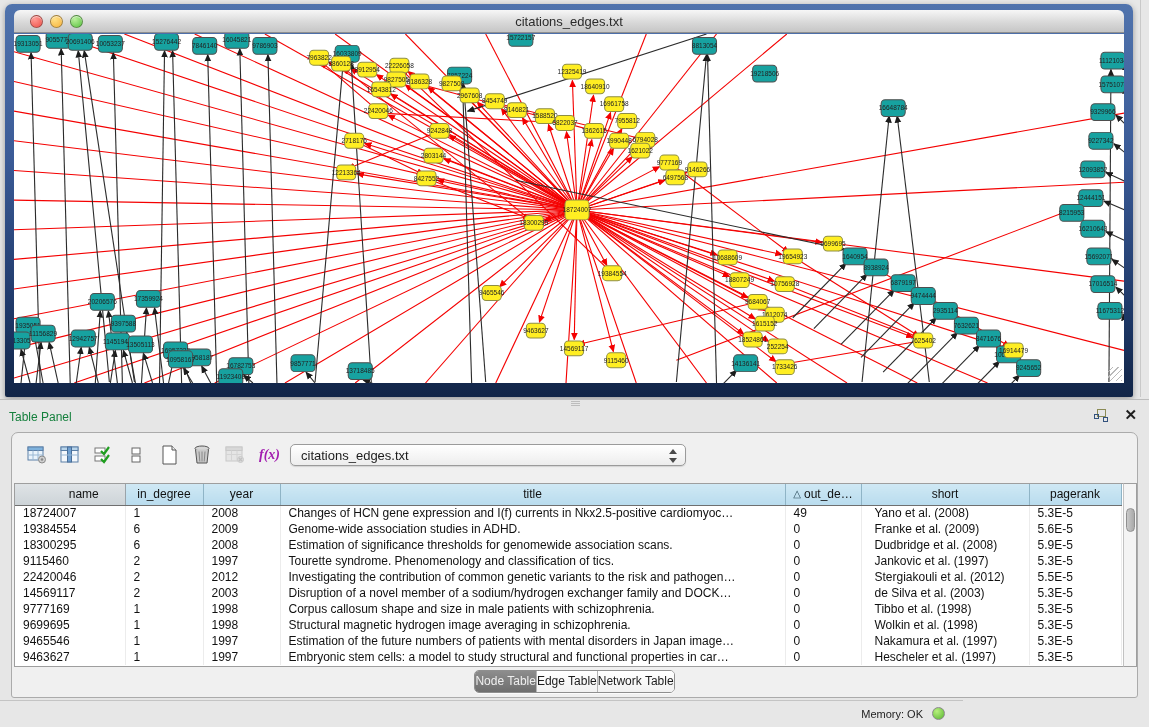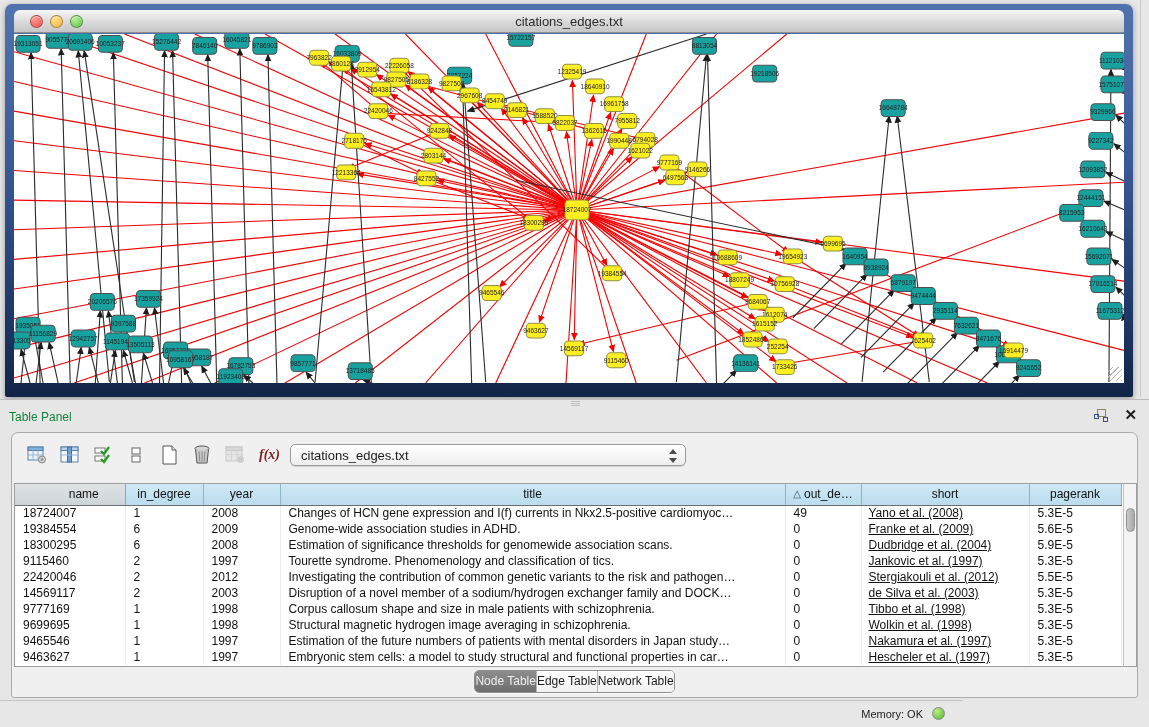--- a/index.html
+++ b/index.html
@@ -45,42 +45,42 @@
     background:#f0f0f0; border:1px solid #ababab; border-radius:7px 7px 3px 3px; }
 
   
   #tp-toolbar { position:absolute; left:0; top:0; width:100%; height:44px; display:flex;
     align-items:center; padding-left:12px; }
   .tbtn { width:26px; height:26px; margin-right:7px; display:flex; align-items:center;
     justify-content:center; border-radius:4px; cursor:pointer; }
   .tbtn svg { display:block; }
   .tbtn.disabled { opacity:.45; cursor:default; }
   #fx-btn { font-family:"Liberation Serif", serif; font-style:italic; font-weight:bold;
-    font-size:14px; color:#7f1d1d; margin:0 10px 0 4px; cursor:pointer; }
+    font-size:14px; color:#a21caf; margin:0 10px 0 4px; cursor:pointer; }
   #table-select { position:relative; width:396px; height:22px; background:linear-gradient(180deg,#ffffff,#ededed);
     border:1px solid #9b9b9b; border-radius:5px; font-size:13px; color:#1c1c1c;
     display:flex; align-items:center; padding-left:10px; cursor:pointer;
     box-shadow:0 1px 1px rgba(0,0,0,.12); }
   #table-select .arrows { position:absolute; right:7px; top:3px; width:9px; height:16px; }
   #table-select .arrows .up   { position:absolute; top:1px; left:0; width:0; height:0;
     border-left:4px solid transparent; border-right:4px solid transparent; border-bottom:5px solid #4a4a4a; }
   #table-select .arrows .down { position:absolute; bottom:1px; left:0; width:0; height:0;
     border-left:4px solid transparent; border-right:4px solid transparent; border-top:5px solid #4a4a4a; }
 
   
   #grid-wrap { position:absolute; left:2px; top:50px; width:1122px; height:184px;
     border:1px solid #9e9e9e; background:#fff; overflow:hidden; }
   #grid { border-collapse:collapse; table-layout:fixed; width:1106px; font-size:12px; color:#111; }
   #grid th { height:21px; font-weight:normal; font-size:12px; color:#111; text-align:center;
     background:linear-gradient(180deg,#cfe8f4,#b9dcee); border-right:1px solid #8fb4c6;
     border-bottom:1px solid #6f6f6f; overflow:hidden; white-space:nowrap; }
   #grid th.name-col { background:linear-gradient(180deg,#dfe3e6,#cdd4d8); border-right:1px solid #9aa3a9;padding-left:28px; }
   #grid td { height:16px; padding:0 4px 0 8px; border-right:1px solid #ececec;
     overflow:hidden; white-space:nowrap; text-overflow:clip; }
-  #grid td.short-cell { padding-left:7px;text-decoration:underline; }
+  #grid td.short-cell { padding-left:13px; }
   #grid .sort-tri { display:inline-block; margin-right:3px; font-size:10px; color:#2a4a5a;
     transform:translateY(-1px); }
   col.c0{width:110px} col.c1{width:78px} col.c2{width:77px} col.c3{width:505px}
   col.c4{width:76px} col.c5{width:168px} col.c6{width:92px}
   #vscroll { position:absolute; right:0px; top:50px; width:14px; height:184px;
     background:#f4f4f4; border:1px solid #9e9e9e; border-left:1px solid #c2c2c2; }
   #vscroll .thumb { position:absolute; left:2px; top:24px; width:9px; height:24px;
     background:linear-gradient(90deg,#c9c9c9,#a9a9a9); border-radius:5px; border:1px solid #8f8f8f; }
 
   
@@ -836,21 +836,21 @@
                 <td>0</td>
                 <td class="short-cell">Franke et al. (2009)</td>
                 <td>5.6E-5</td>
               </tr>
               <tr>
                 <td>18300295</td>
                 <td>6</td>
                 <td>2008</td>
                 <td>Estimation of significance thresholds for genomewide association scans.</td>
                 <td>0</td>
-                <td class="short-cell">Dudbridge et al. (2004)</td>
+                <td class="short-cell">Dudbridge et al. (2008)</td>
                 <td>5.9E-5</td>
               </tr>
               <tr>
                 <td>9115460</td>
                 <td>2</td>
                 <td>1997</td>
                 <td>Tourette syndrome. Phenomenology and classification of tics.</td>
                 <td>0</td>
                 <td class="short-cell">Jankovic et al. (1997)</td>
                 <td>5.3E-5</td>
@@ -888,21 +888,21 @@
                 <td>1998</td>
                 <td>Structural magnetic hydrogen image averaging in schizophrenia.</td>
                 <td>0</td>
                 <td class="short-cell">Wolkin et al. (1998)</td>
                 <td>5.3E-5</td>
               </tr>
               <tr>
                 <td>9465546</td>
                 <td>1</td>
                 <td>1997</td>
-                <td>Estimation of the future numbers of patients with mental disorders in Japan study…</td>
+                <td>Estimation of the future numbers of patients with mental disorders in Japan image…</td>
                 <td>0</td>
                 <td class="short-cell">Nakamura et al. (1997)</td>
                 <td>5.3E-5</td>
               </tr>
               <tr>
                 <td>9463627</td>
                 <td>1</td>
                 <td>1997</td>
                 <td>Embryonic stem cells: a model to study structural and functional properties in car…</td>
                 <td>0</td>

